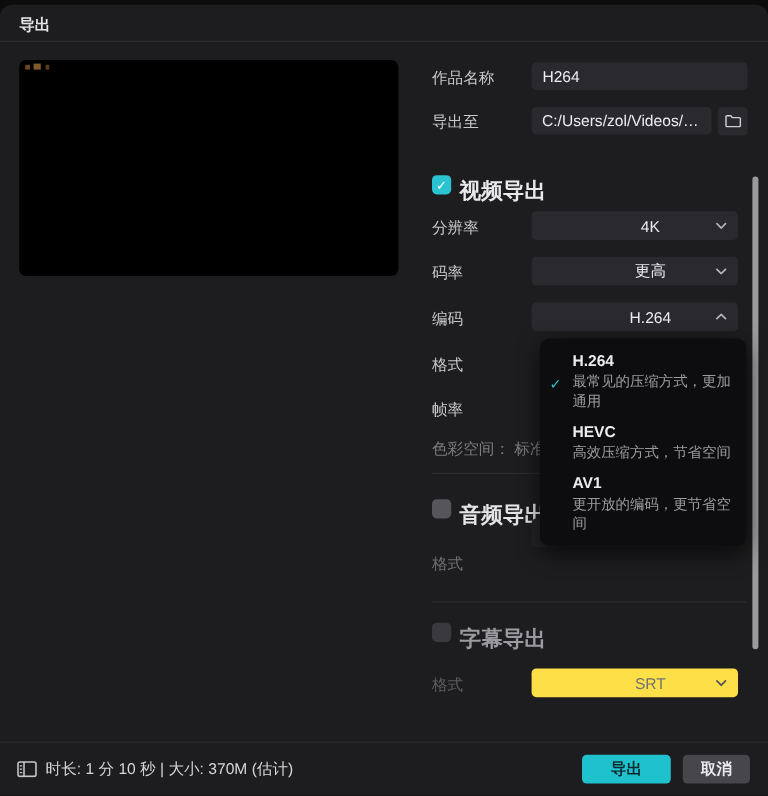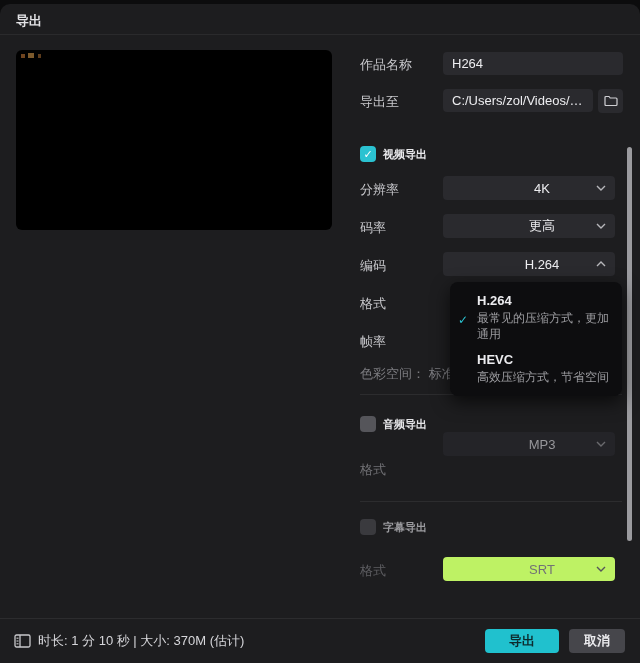--- a/index.html
+++ b/index.html
@@ -21,27 +21,27 @@
            display:flex; align-items:center; justify-content:center; font-size:13px; color:#ededf0;padding-left:26px; }
   .field .chev { position:absolute; right:9px; top:9px; }
   .inputbox { position:absolute; background:#2a2a2e; border:none; border-radius:4px; height:23px;
               font-family:inherit; font-size:13px; color:#ededf0; padding:0 9px; outline:none; }
   #name-input { left:443px; top:48px; width:180px; }
   #path-input { left:443px; top:85px; width:150px; text-overflow:ellipsis; }
   .folder-btn { position:absolute; left:598px; top:85px; width:25px; height:24px; background:#2a2a2e; border-radius:4px;
                 display:flex; align-items:center; justify-content:center; cursor:pointer; }
   .checkbox { position:absolute; left:360px; width:16px; height:16px; border-radius:4px;
               display:flex; align-items:center; justify-content:center; font-size:11px; color:#fff; cursor:pointer; }
-  .section-label { position:absolute; left:383px; font-size:11px; font-weight:bold; color:#e9e9ec; }
+  .section-label { position:absolute; left:383px; font-size:18px; font-weight:bold; color:#e9e9ec; }
   .divider { position:absolute; left:360px; width:262px; height:1px; background:#2c2c2e; }
   .grayline { position:absolute; left:360px; font-size:13px; color:#7c7c80; }
   .dim-label { color:#717175; }
   .dim-field { background:#242428; color:#97979b; }
   .dim2-label { color:#5e5e62; }
-  .dim2-field { background:#bef264; color:#727276; }
+  .dim2-field { background:#fde047; color:#727276; }
 
   .scrollbar { position:absolute; left:627px; top:143px; width:5px; height:394px; background:#9b9b9f; border-radius:3px; z-index:3; }
 
   .menu { position:absolute; left:450px; top:278px; width:172px; background:#0d0d0f; border-radius:8px;
           box-shadow:0 6px 18px rgba(0,0,0,.65); z-index:5; padding:5px 0 7px 0; }
   .menu-item { position:relative; padding:6px 10px 4px 27px; cursor:pointer; }
   .menu-item .mi-title { font-size:13px; font-weight:bold; color:#ececef; margin-bottom:2px; }
   .menu-item .mi-desc { font-size:12px; color:#9c9ca0; line-height:16px; }
   .menu-check { position:absolute; left:8px; top:26px; color:#2bc5d4; font-size:12px; font-weight:bold; }
 
@@ -143,20 +143,24 @@
     <div class="menu">
       <div class="menu-item">
         <span class="menu-check">✓</span>
         <div class="mi-title">H.264</div>
         <div class="mi-desc">最常见的压缩方式，更加通用</div>
       </div>
       <div class="menu-item">
         <div class="mi-title">HEVC</div>
         <div class="mi-desc">高效压缩方式，节省空间</div>
       </div>
+      <div class="menu-item">
+        <div class="mi-title">AV1</div>
+        <div class="mi-desc">更开放的编码，更节省空间</div>
+      </div>
     </div>
 
     <div class="footer">
       <div class="footer-info">
         <svg width="17" height="14" viewBox="0 0 17 14">
           <rect x="1" y="1" width="15" height="12" rx="1.5" fill="none" stroke="#c8c8cc" stroke-width="1.3"></rect>
           <line x1="6" y1="1" x2="6" y2="13" stroke="#c8c8cc" stroke-width="1.3"></line>
           <line x1="2.5" y1="4.2" x2="4.5" y2="4.2" stroke="#c8c8cc" stroke-width="1.1"></line>
           <line x1="2.5" y1="7" x2="4.5" y2="7" stroke="#c8c8cc" stroke-width="1.1"></line>
           <line x1="2.5" y1="9.8" x2="4.5" y2="9.8" stroke="#c8c8cc" stroke-width="1.1"></line>

